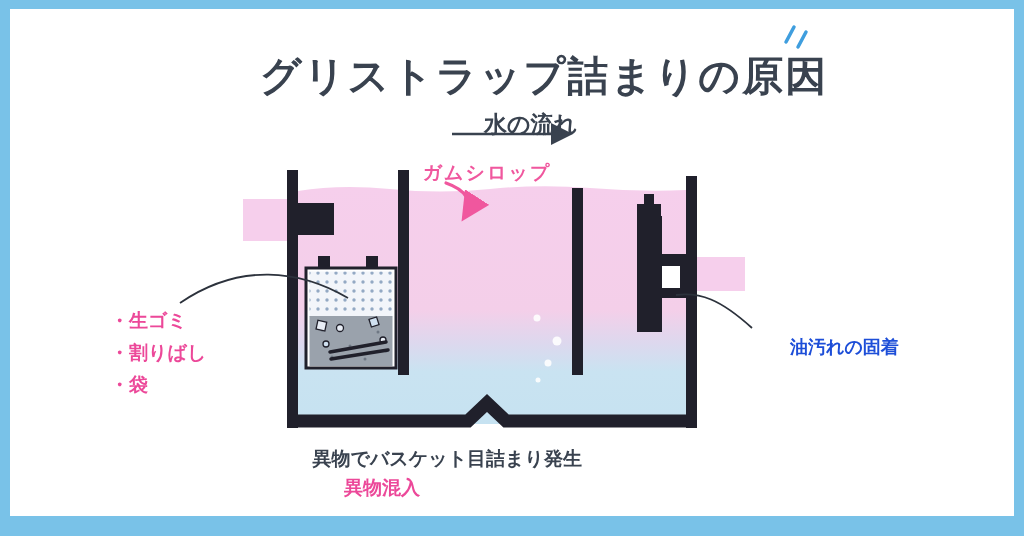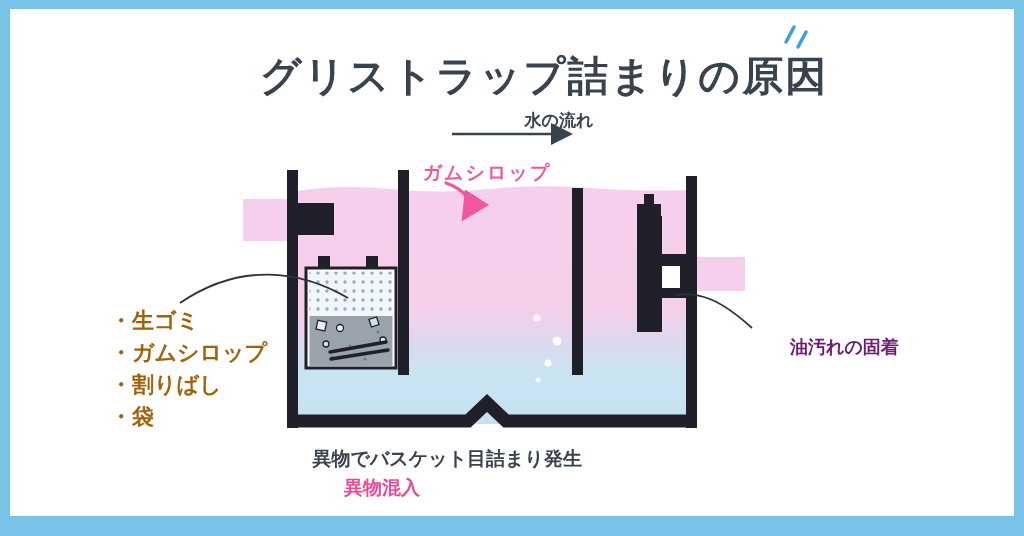--- a/index.html
+++ b/index.html
@@ -17,34 +17,34 @@
   }
   .abs{position:absolute;margin-left:32px;}
   .title{
     left:0;top:40px;width:100%;
     text-align:center;
     font-size:41px;font-weight:800;letter-spacing:2px;
     color:#39424f;
   }
   .flow-label{
     left:442px;top:100px;width:150px;
-    text-align:center;font-size:17px;font-weight:700;color:#39424f;
+    text-align:left;font-size:23px;font-weight:700;color:#39424f;
   }
   .overflow-label{
     left:355px;top:151px;width:180px;
     text-align:center;font-size:19px;font-weight:700;
     letter-spacing:2px;color:#f0579e;
   }
   .debris-list{
     left:100px;top:296px;margin:0;padding:0;list-style:none;
-    font-size:22px;font-weight:700;line-height:32px;color:#a16207;
+    font-size:19px;font-weight:700;line-height:32px;color:#ec4899;
   }
   .oil-label{
     left:748px;top:326px;width:200px;
-    font-size:18px;font-weight:700;color:#701a75;
+    font-size:18px;font-weight:700;color:#1d4ed8;
   }
   .bottom1{
     left:195px;top:437px;width:345px;
     text-align:right;font-size:19px;font-weight:700;color:#39424f;
   }
   .bottom2{
     left:195px;top:466px;width:290px;
     text-align:center;font-size:19px;font-weight:700;color:#ec4899;
   }
   .diagram{position:absolute;left:0;top:0;width:1004px;height:507px;}
@@ -145,21 +145,20 @@
   </svg>
 
   <div class="abs title">グリストラップ詰まりの原因</div>
 
   <div class="abs flow-label">水の流れ</div>
 
   <div class="abs overflow-label">ガムシロップ</div>
 
   <ul class="abs debris-list">
     <li>・生ゴミ</li>
-    <li>・ガムシロップ</li>
     <li>・割りばし</li>
     <li>・袋</li>
   </ul>
 
   <div class="abs oil-label">油汚れの固着</div>
 
   <div class="abs bottom1">異物でバスケット目詰まり発生</div>
 
   <div class="abs bottom2">異物混入</div>
 

